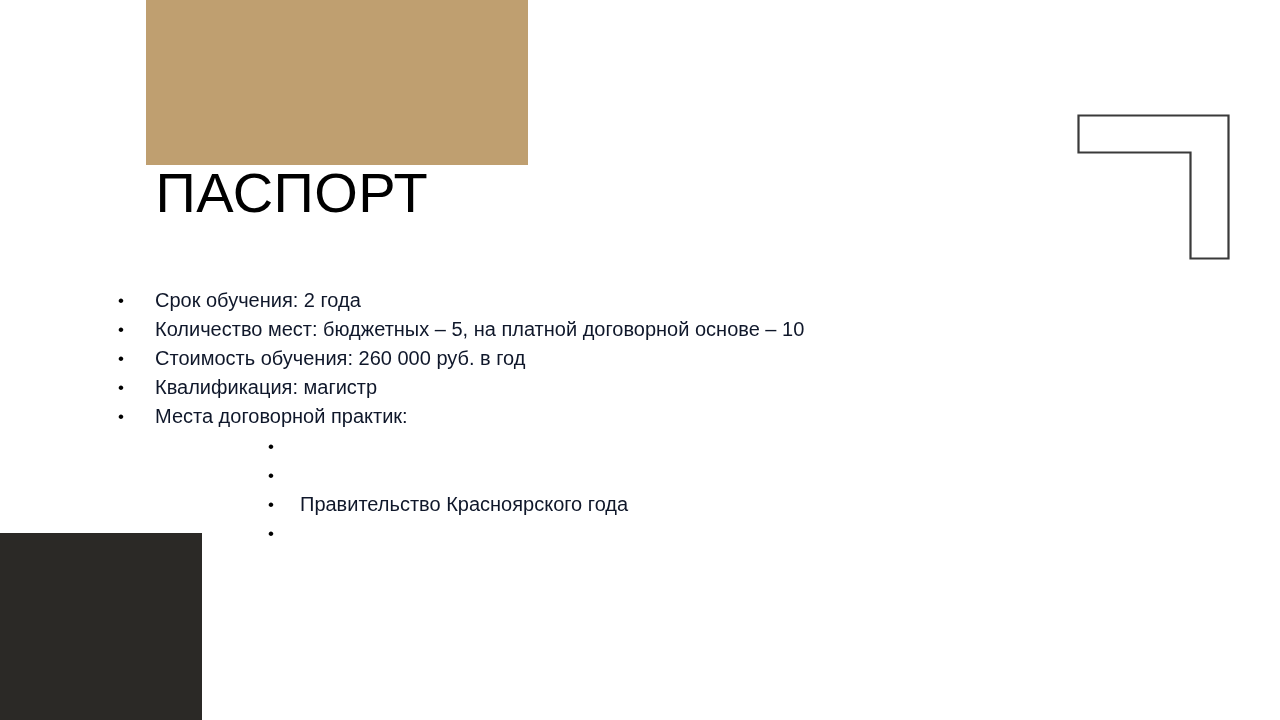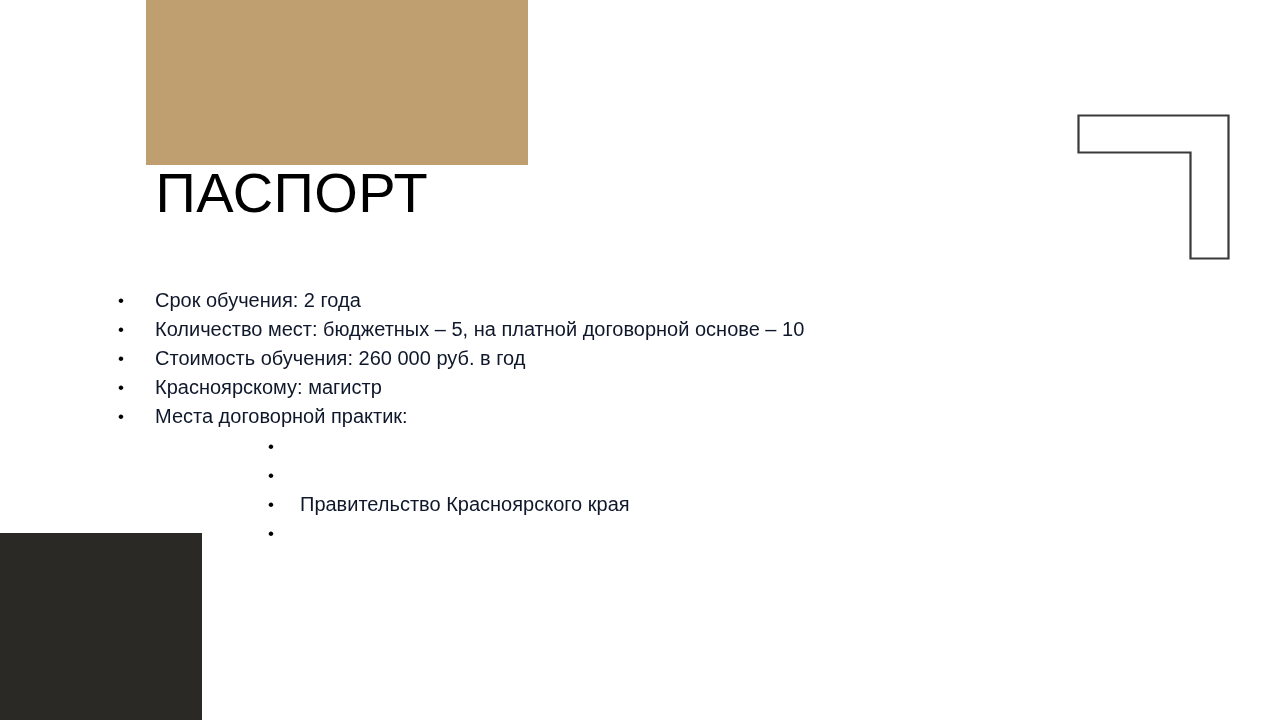--- a/index.html
+++ b/index.html
@@ -151,41 +151,41 @@
       <span class="bullet-text">Количество мест: бюджетных – 5, на платной договорной основе – 10</span>
     </div>
 
     <div class="bullet-row">
       <span class="bullet-mark">•</span>
       <span class="bullet-text">Стоимость обучения: 260 000 руб. в год</span>
     </div>
 
     <div class="bullet-row">
       <span class="bullet-mark">•</span>
-      <span class="bullet-text">Красноярскому: магистр</span>
+      <span class="bullet-text">Квалификация: магистр</span>
     </div>
 
     <div class="bullet-row">
       <span class="bullet-mark">•</span>
       <span class="bullet-text">Места договорной практик:</span>
     </div>
 
     <div class="sub-list">
 
       <div class="bullet-row">
         <span class="bullet-mark">•</span>
       </div>
 
       <div class="bullet-row">
         <span class="bullet-mark">•</span>
       </div>
 
       <div class="bullet-row">
         <span class="bullet-mark">•</span>
-        <span class="bullet-text">Правительство Красноярского края</span>
+        <span class="bullet-text">Правительство Красноярского года</span>
       </div>
 
       <div class="bullet-row">
         <span class="bullet-mark">•</span>
       </div>
 
     </div>
   </div>
 
 </div>

